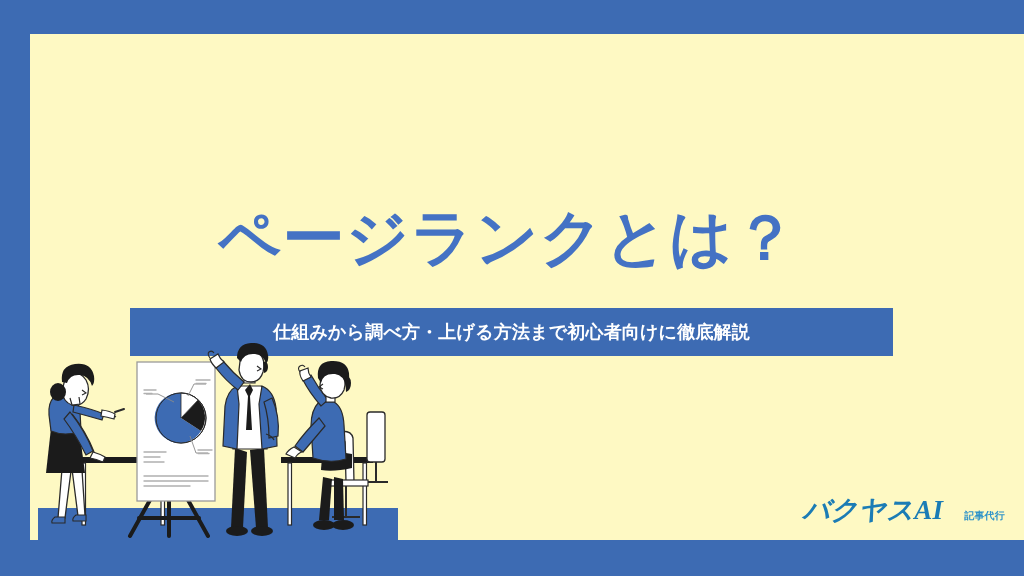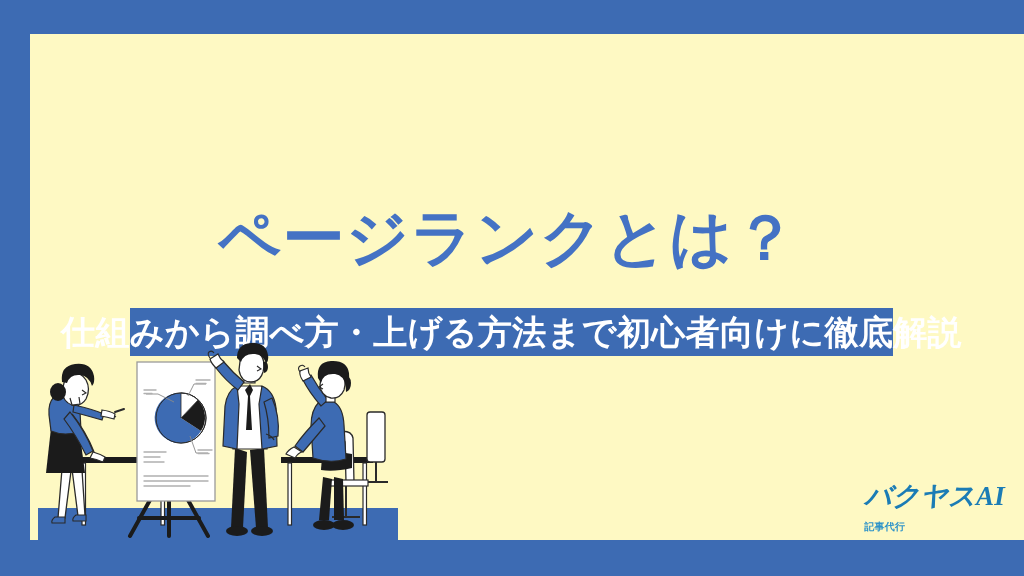--- a/index.html
+++ b/index.html
@@ -58,36 +58,35 @@
     top: 274px;
     width: 763px;
     height: 48px;
     background: #3d6bb3;
     display: flex;
     align-items: center;
     justify-content: center;
   }
   #subtitle-text {
     color: #ffffff;
-    font-size: 34px;
+    font-size: 18px;
     font-weight: 700;
     letter-spacing: 0.01em;
     line-height: 1;
     white-space: nowrap;
   }
 
   
   #logo {
     position: absolute;
     right: 28px;
-    bottom: 8px;
+    bottom: 16px;
     display: flex;
     align-items: baseline;
-    gap: 12px;
-    flex-direction: column;
+    gap: 21px;
   }
   #logo-mark {
     font-family: "Liberation Serif", "DejaVu Serif", serif;
     font-style: italic;
     font-size: 27px;
     font-weight: 700;
     color: #1b7cb5;
     letter-spacing: 0.01em;
     line-height: 1;
   }

